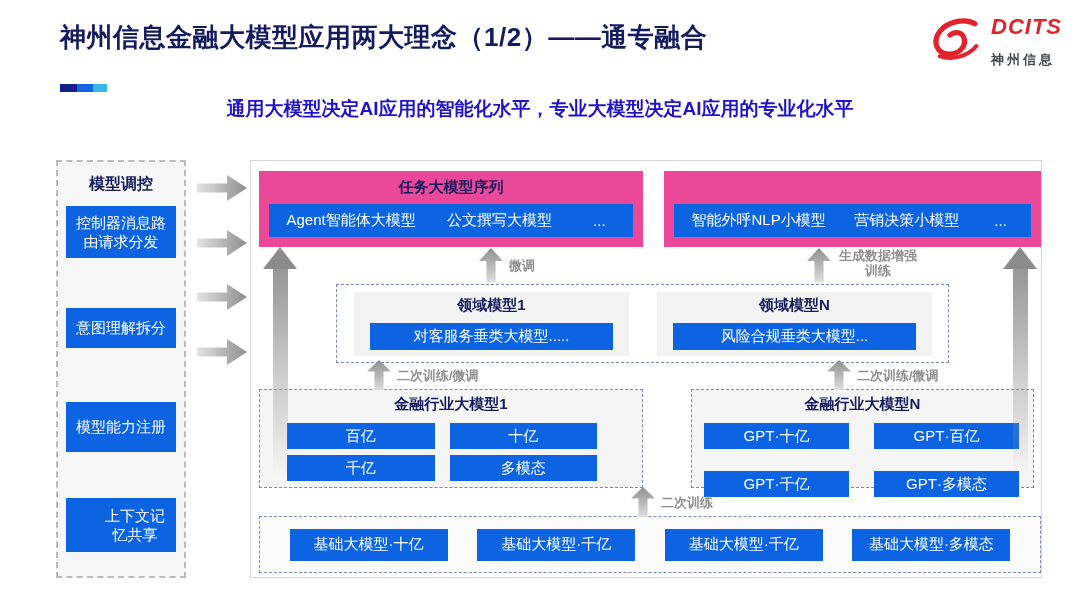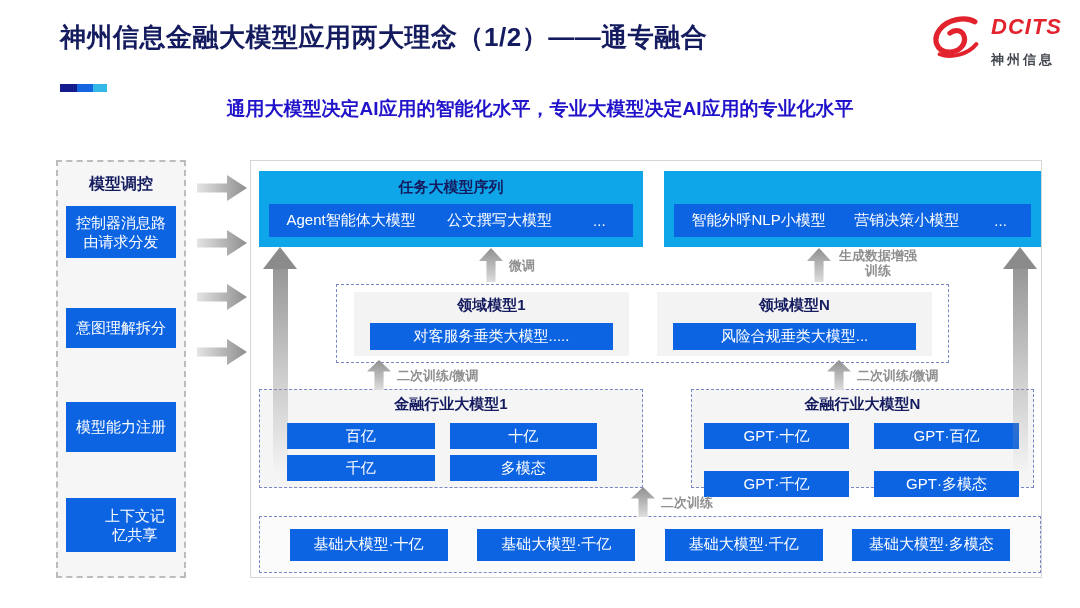--- a/index.html
+++ b/index.html
@@ -14,21 +14,21 @@
   body{font-family:"Liberation Sans","DejaVu Sans",sans-serif;background:#888;}
   .slide{position:relative;width:1080px;height:608px;background:#ffffff;overflow:hidden;}
 
   .title{position:absolute;left:60px;top:20px;font-size:26px;font-weight:bold;color:var(--navy);letter-spacing:.5px;}
   .accent-bar{position:absolute;left:60px;top:84px;display:flex;height:8px;}
   .accent-bar span{display:block;height:8px;}
   .seg1{width:17px;background:#141b8c;}
   .seg2{width:16px;background:#1565e0;}
   .seg3{width:14px;background:#33b8e8;}
 
-  .logo{position:absolute;right:18px;top:16px;display:flex;align-items:flex-start;gap:7px;}
+  .logo{position:absolute;right:18px;top:16px;display:flex;align-items:center;gap:7px;}
   .logo-text{display:flex;flex-direction:column;line-height:1;}
   .logo-brand{font-size:22px;font-weight:800;font-style:italic;color:var(--logo-red);letter-spacing:1px;}
   .logo-cn{font-size:13px;color:#42474e;letter-spacing:3px;margin-top:15px;font-weight:bold;}
 
   .subtitle{position:absolute;left:0;right:0;top:96px;text-align:center;font-size:19px;font-weight:bold;color:var(--subtitle-blue);}
 
   
   .sidebar{position:absolute;left:56px;top:160px;width:130px;height:418px;border:2px dashed #bcbcbc;background:#f6f6f6;}
   .sidebar-title{margin-top:12px;text-align:center;font-size:16px;font-weight:bold;color:var(--navy);}
   .side-box{position:absolute;left:8px;width:110px;display:flex;align-items:center;justify-content:center;text-align:center;
@@ -43,21 +43,21 @@
           clip-path:polygon(0 33%,60% 33%,60% 0,100% 50%,60% 100%,60% 67%,0 67%);
           background:linear-gradient(to right,#e4e4e4,#8d8d8d);}
   .ra1{left:197px;top:175px;}
   .ra2{left:197px;top:230px;}
   .ra3{left:197px;top:284px;}
   .ra4{left:197px;top:339px;}
 
   
   .main{position:absolute;left:250px;top:160px;width:792px;height:418px;border:1px solid #d6d6d6;background:#fff;}
 
-  .panel{position:absolute;background:#0ea5e9;}
+  .panel{position:absolute;background:#ec4899;}
   .panel-header{text-align:center;font-size:15px;font-weight:bold;color:var(--navy);padding-top:7px;}
   .task-large{left:8px;top:10px;width:384px;height:76px;}
   .task-small{left:413px;top:10px;width:377px;height:76px;}
   .task-row{position:absolute;left:10px;right:10px;top:33px;height:33px;display:flex;gap:0;}
   .bb{background:var(--box-blue);color:#fff;display:flex;align-items:center;justify-content:center;font-size:15px;}
 
   
   .tallArrow{position:absolute;width:34px;top:86px;height:228px;z-index:4;}
   .tallArrow .head{width:34px;height:22px;clip-path:polygon(50% 0,100% 100%,0 100%);background:#8b8b8b;}
   .tallArrow .shaft{margin:0 auto;width:15px;height:206px;background:linear-gradient(to bottom,#979797,rgba(242,242,242,0));}

